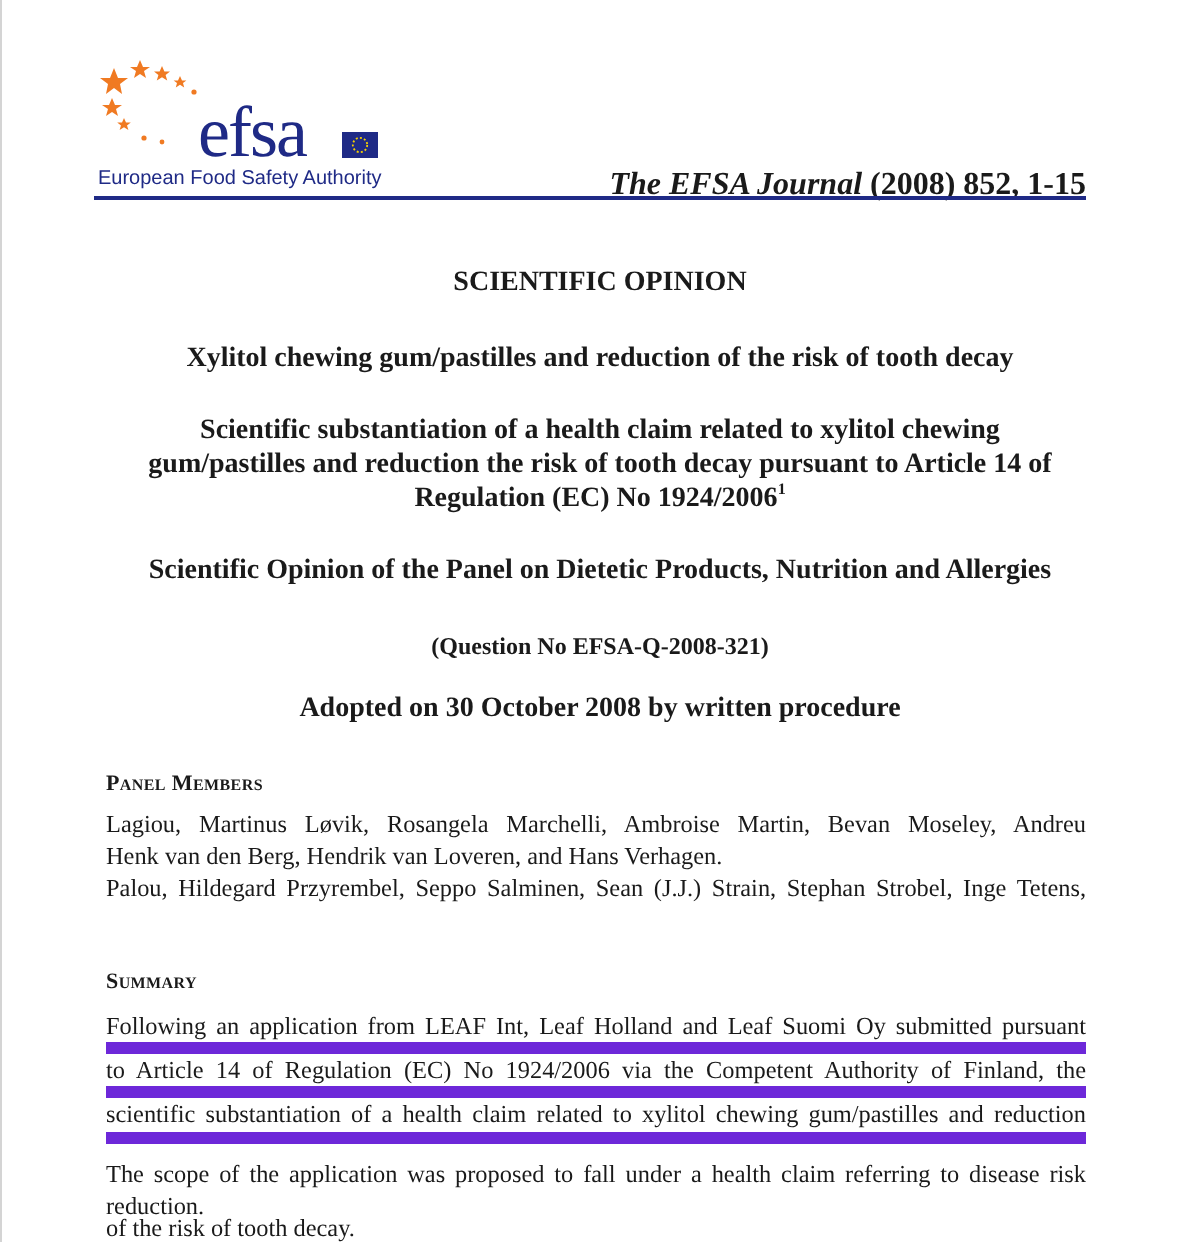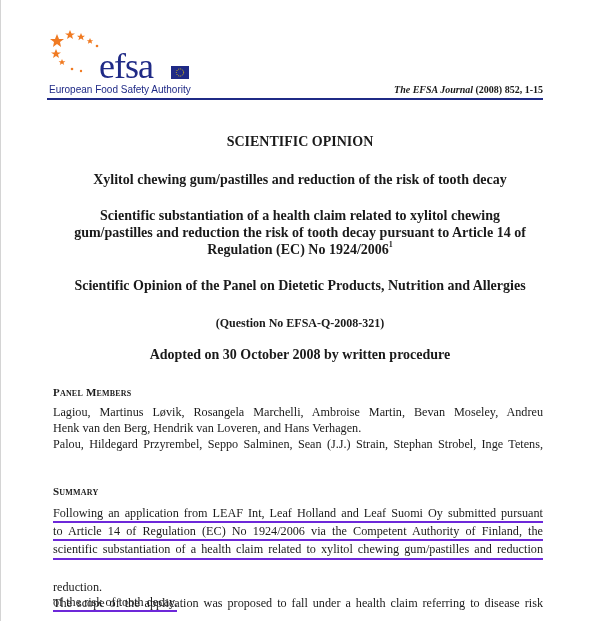--- a/index.html
+++ b/index.html
@@ -20,21 +20,21 @@
   }
   .eu-flag { position: absolute; left: 124px; top: 38px; width: 18px; height: 13px; background: #1f2a86; }
   .eu-flag svg { display: block; }
   .agency-name {
     position: absolute; left: 2px; top: 56px;
     font-family: "Liberation Sans", sans-serif;
     font-size: 10px; color: #1f2a86;
   }
   .journal-ref {
     position: absolute; right: 0; top: 56px;
-    font-size: 10px; font-weight: bold; color: #1a1a1a; white-space: nowrap;
+    font-size: 16px; font-weight: bold; color: #1a1a1a; white-space: nowrap;
   }
   .journal-ref i { font-style: italic; }
   .header-rule { position: absolute; left: 0; top: 70px; width: 496px; height: 2px; background: #1f2a86; }
 
   .center { position: absolute; left: 0; width: 600px; text-align: center; font-weight: bold; }
   .t-opinion { top: 134px; font-size: 14px; }
   .t-title { top: 172px; font-size: 14px; }
   .t-sub { top: 207px; font-size: 14px; line-height: 17px; }
   .t-sub sup { font-size: 8px; vertical-align: top; line-height: 8px; }
   .t-panel { top: 278px; font-size: 14px; }
@@ -48,21 +48,21 @@
   .h-panel { top: 386px; }
   .h-summary { top: 485px; }
 
   .para {
     position: absolute; left: 53px; width: 490px;
     font-size: 12.2px; line-height: 16.2px; text-align: justify;
   }
   .p-members { top: 404px; }
   .p-summary { top: 505px; }
   .p-summary .hl {
-    border-bottom: 2px solid #6d28d9;
+    border-bottom: 6px solid #6d28d9;
     padding-bottom: 0px;
   }
   .p-scope { top: 579px; }
   .para .line { display: block; white-space: nowrap; text-align-last: justify; }
   .para .line.last { text-align-last: left; }
   .p-summary .line { text-align-last: justify; }
   .p-summary .line.last { text-align-last: left; margin-top: 34px; }
   .p-summary .line .hl { display: inline-block; width: 100%; }
   .p-summary .line.last .hl { width: auto; }
 </style>
@@ -117,15 +117,15 @@
 </div>
 
 <div class="sec-head h-summary">Summary</div>
 <div class="para p-summary">
   <span class="line"><span class="hl">Following an application from LEAF Int, Leaf Holland and Leaf Suomi Oy submitted pursuant</span></span>
   <span class="line"><span class="hl">to Article 14 of Regulation (EC) No 1924/2006 via the Competent Authority of Finland, the</span></span>
   <span class="line"><span class="hl">scientific substantiation of a health claim related to xylitol chewing gum/pastilles and reduction</span></span>
   <span class="line last"><span class="hl">of the risk of tooth decay.</span></span>
 </div>
 <div class="para p-scope">
+  <span class="line">The scope of the application was proposed to fall under a health claim referring to disease risk</span>
   <span class="line last">reduction.</span>
-  <span class="line">The scope of the application was proposed to fall under a health claim referring to disease risk</span>
 </div>
 
 </body></html>

